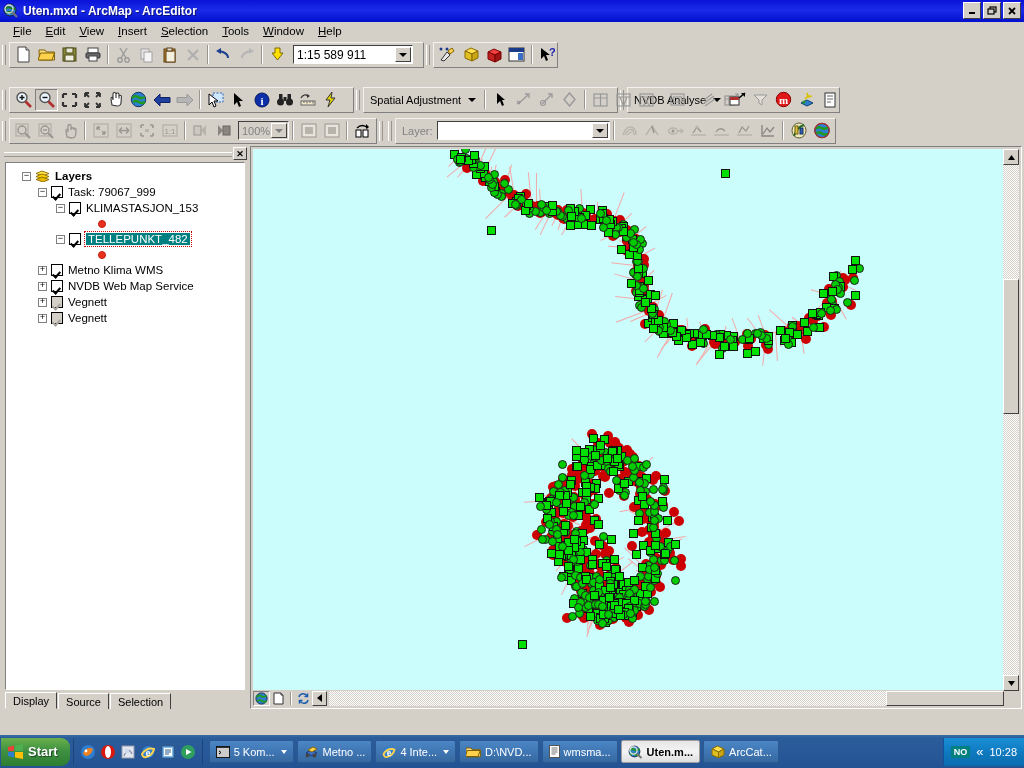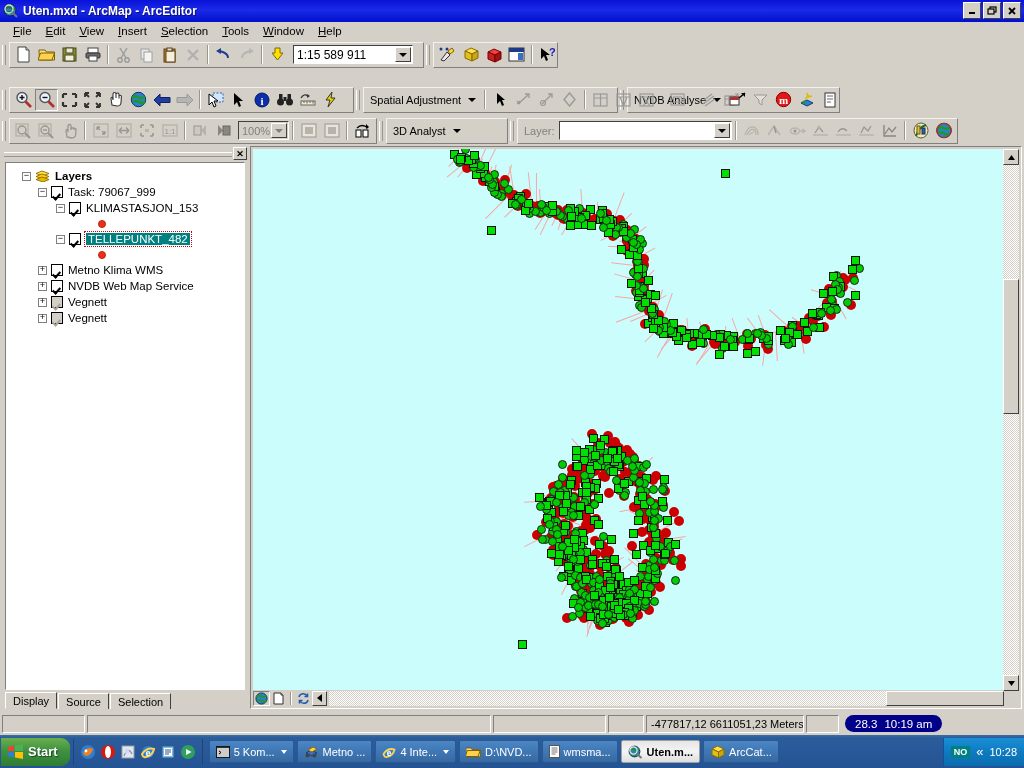--- a/index.html
+++ b/index.html
@@ -754,24 +754,20 @@
         <svg width="18" height="16" viewBox="0 0 18 16">
             <rect x="2" y="7" width="5" height="7" fill="#fff" stroke="#000"></rect>
             <rect x="9" y="7" width="5" height="7" fill="#fff" stroke="#000"></rect>
             <path d="M3 5 q5 -5 11 0" stroke="#000" stroke-width="1.3" fill="none"></path>
             <path d="M12 1 l3 3 l-3 2" fill="#000"></path>
           </svg>
       </div>
     </div>
 
     <div class="grip"></div>
-    <div class="tb-panel" style="width:122px;">
-      <span class="tb-label">3D Analyst</span>
-      <span class="caret"></span>
-    </div>
 
     <div class="grip"></div>
     <div class="tb-panel" style="width:441px;">
       <span class="tb-label dim">Layer:</span>
       <div class="combo" style="width:200px;">
         <span></span>
         <span class="combo-arrow">
             <span class="arrow-dn"></span>
           </span>
       </div>
@@ -2290,34 +2286,20 @@
       <div class="mbb-btn" style="border-top:1px solid #fff;border-left:1px solid #fff;border-right:1px solid #404040;border-bottom:1px solid #404040;width:15px;">
         <svg width="6" height="8" viewBox="0 0 6 8">
             <path d="M5 0 L0 4 L5 8 z" fill="#000"></path>
           </svg>
       </div>
       <div class="sb-track" style="flex:1;height:15px;margin-left:2px;"></div>
       <div class="sb-thumb" style="width:118px;height:15px;"></div>
     </div>
   </div>
 
-  <div class="statusbar">
-    <div class="st-panel" style="width:83px;margin-left:2px;"></div>
-    <div class="st-panel" style="width:404px;"></div>
-    <div class="st-panel" style="width:113px;"></div>
-    <div class="st-panel" style="width:36px;"></div>
-    <div class="st-panel" style="width:158px;justify-content:flex-start;">
-      <span>-477817,12  6611051,23 Meters</span>
-    </div>
-    <div class="st-panel" style="width:33px;"></div>
-    <div class="clock-pill" style="margin-left:4px;">
-      <span>28.3</span>
-      <span>10:19 am</span>
-    </div>
-  </div>
 
   <div class="taskbar">
     <div class="start-btn">
       <svg width="17" height="16" viewBox="0 0 17 16">
         <path d="M1 3 L7 1.6 L7 7 L1 7 z" fill="#e8443a"></path>
         <path d="M8 1.4 L16 0 L16 7 L8 7 z" fill="#4caf50"></path>
         <path d="M1 8 L7 8 L7 13.4 L1 12 z" fill="#2f7fd0"></path>
         <path d="M8 8 L16 8 L16 15 L8 13.6 z" fill="#ffc107"></path>
       </svg>
       <span>Start</span>

